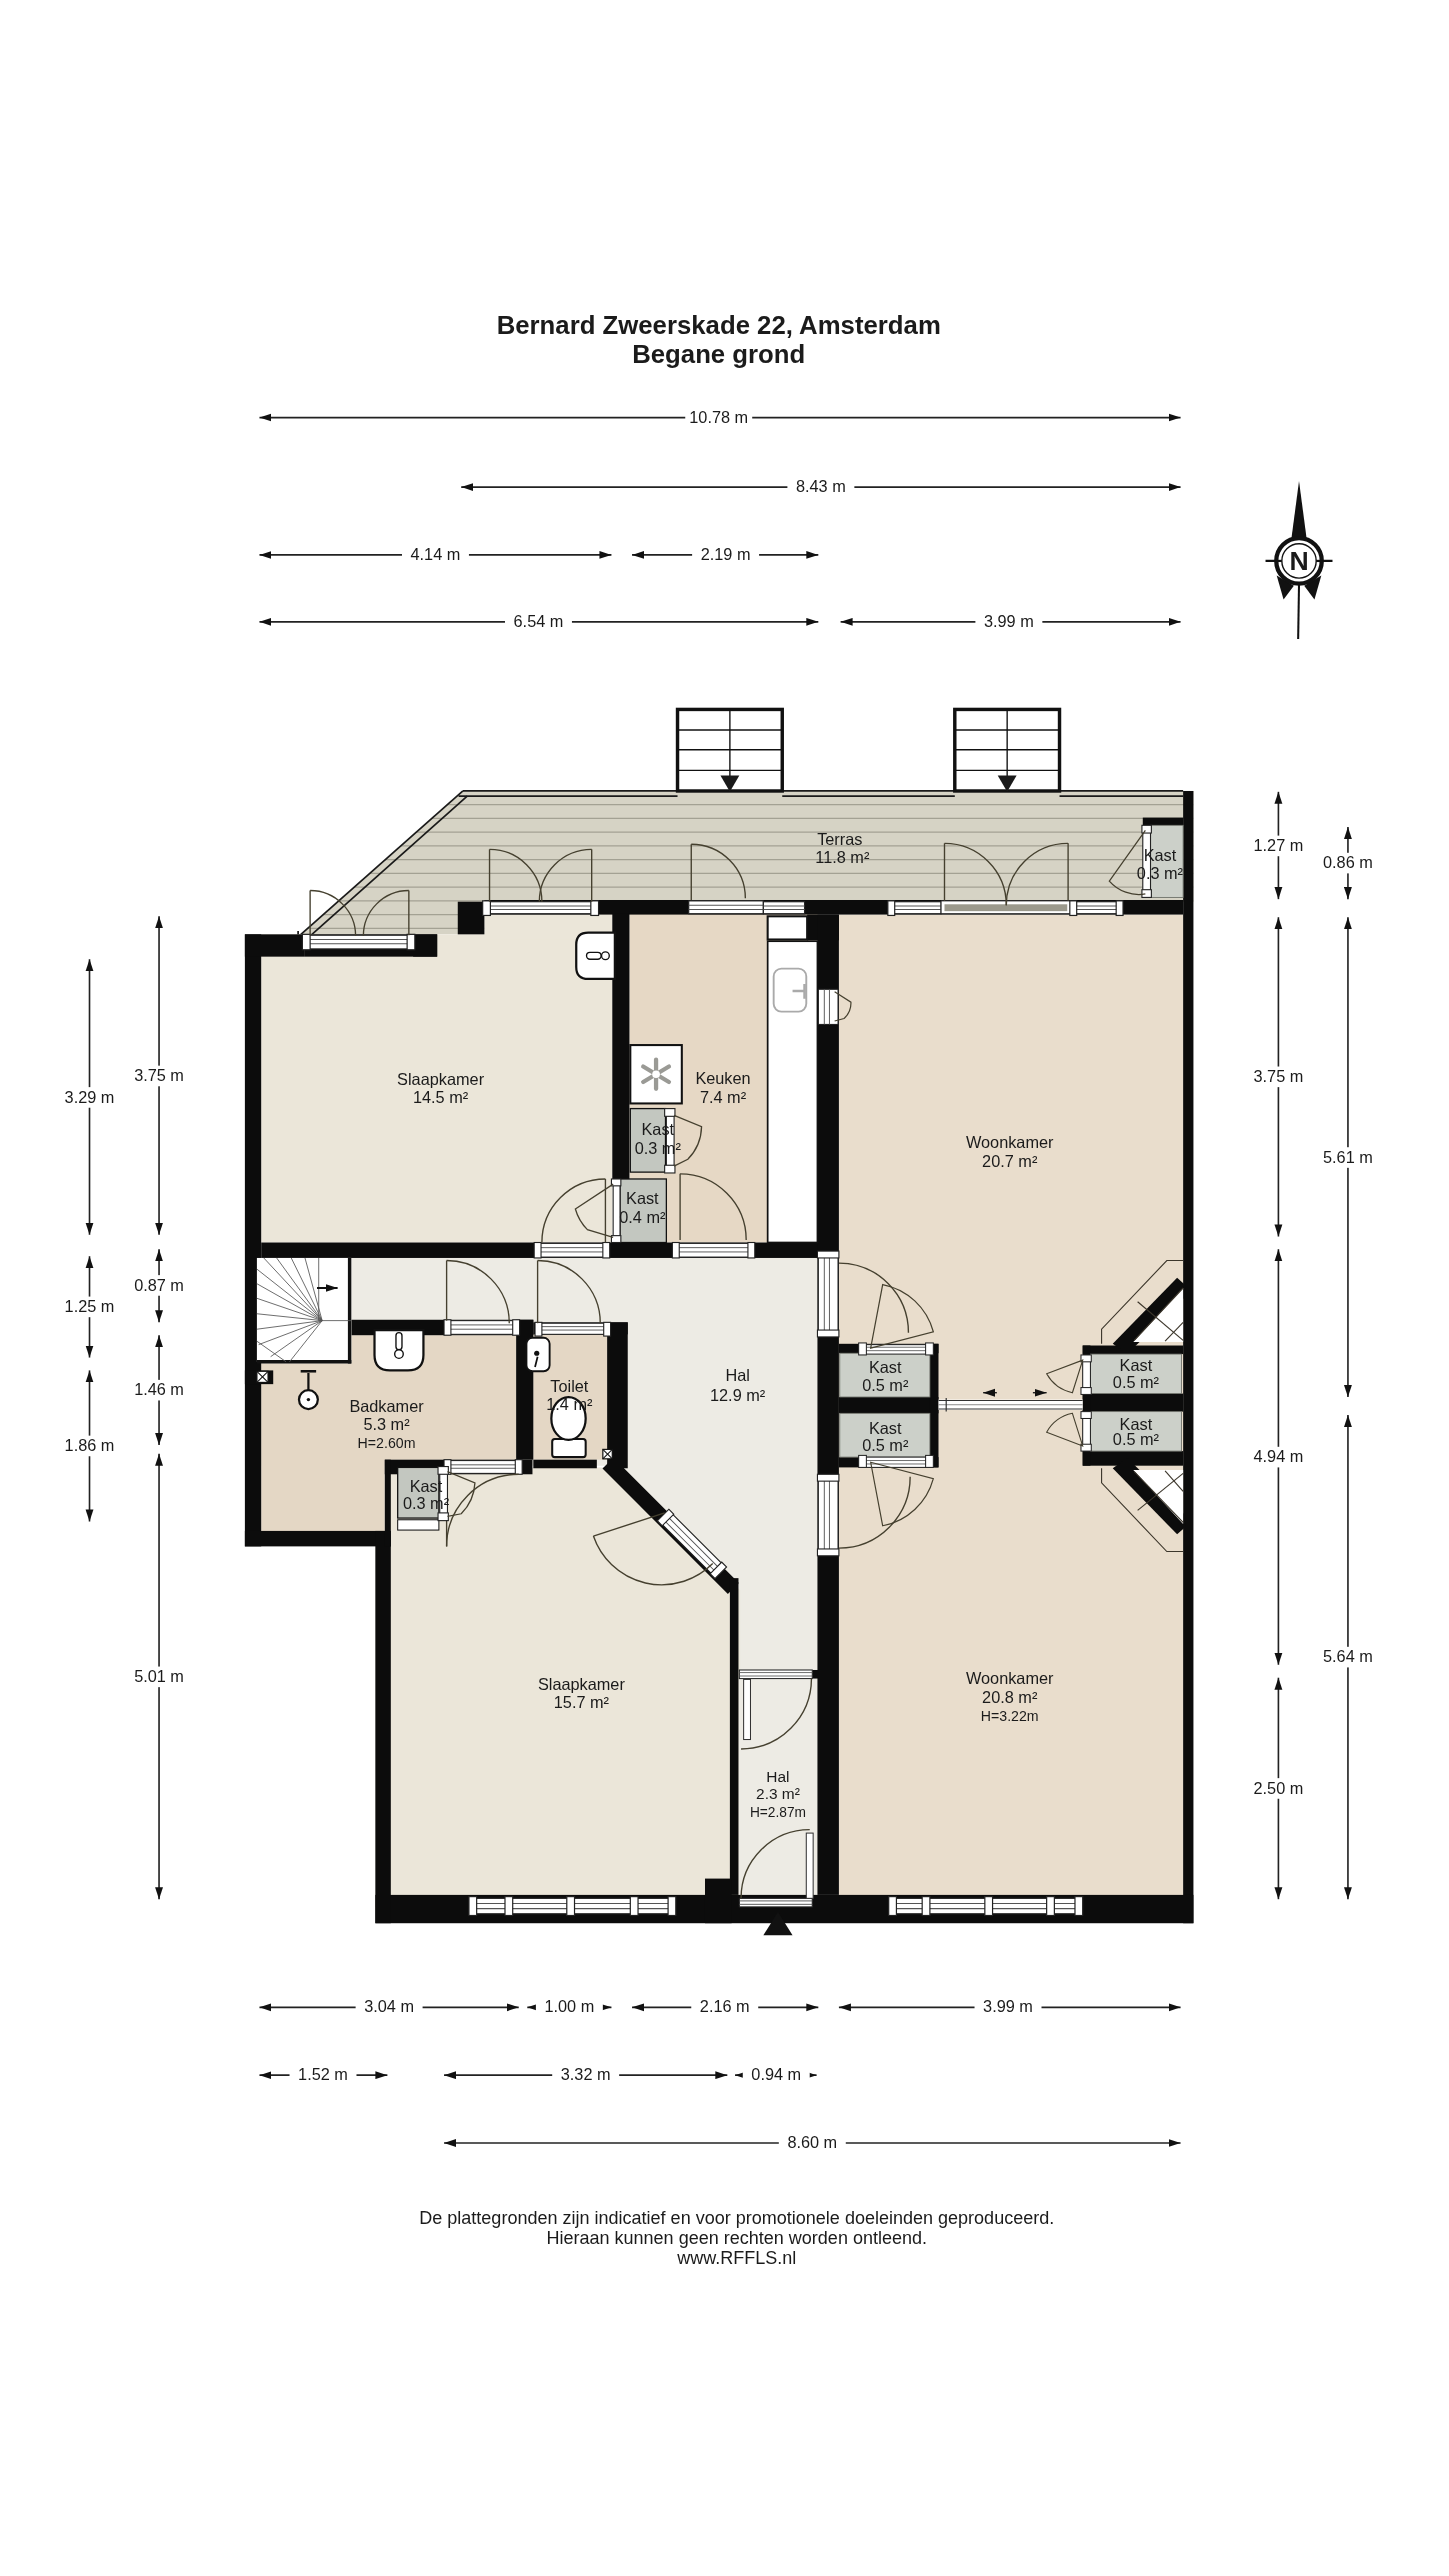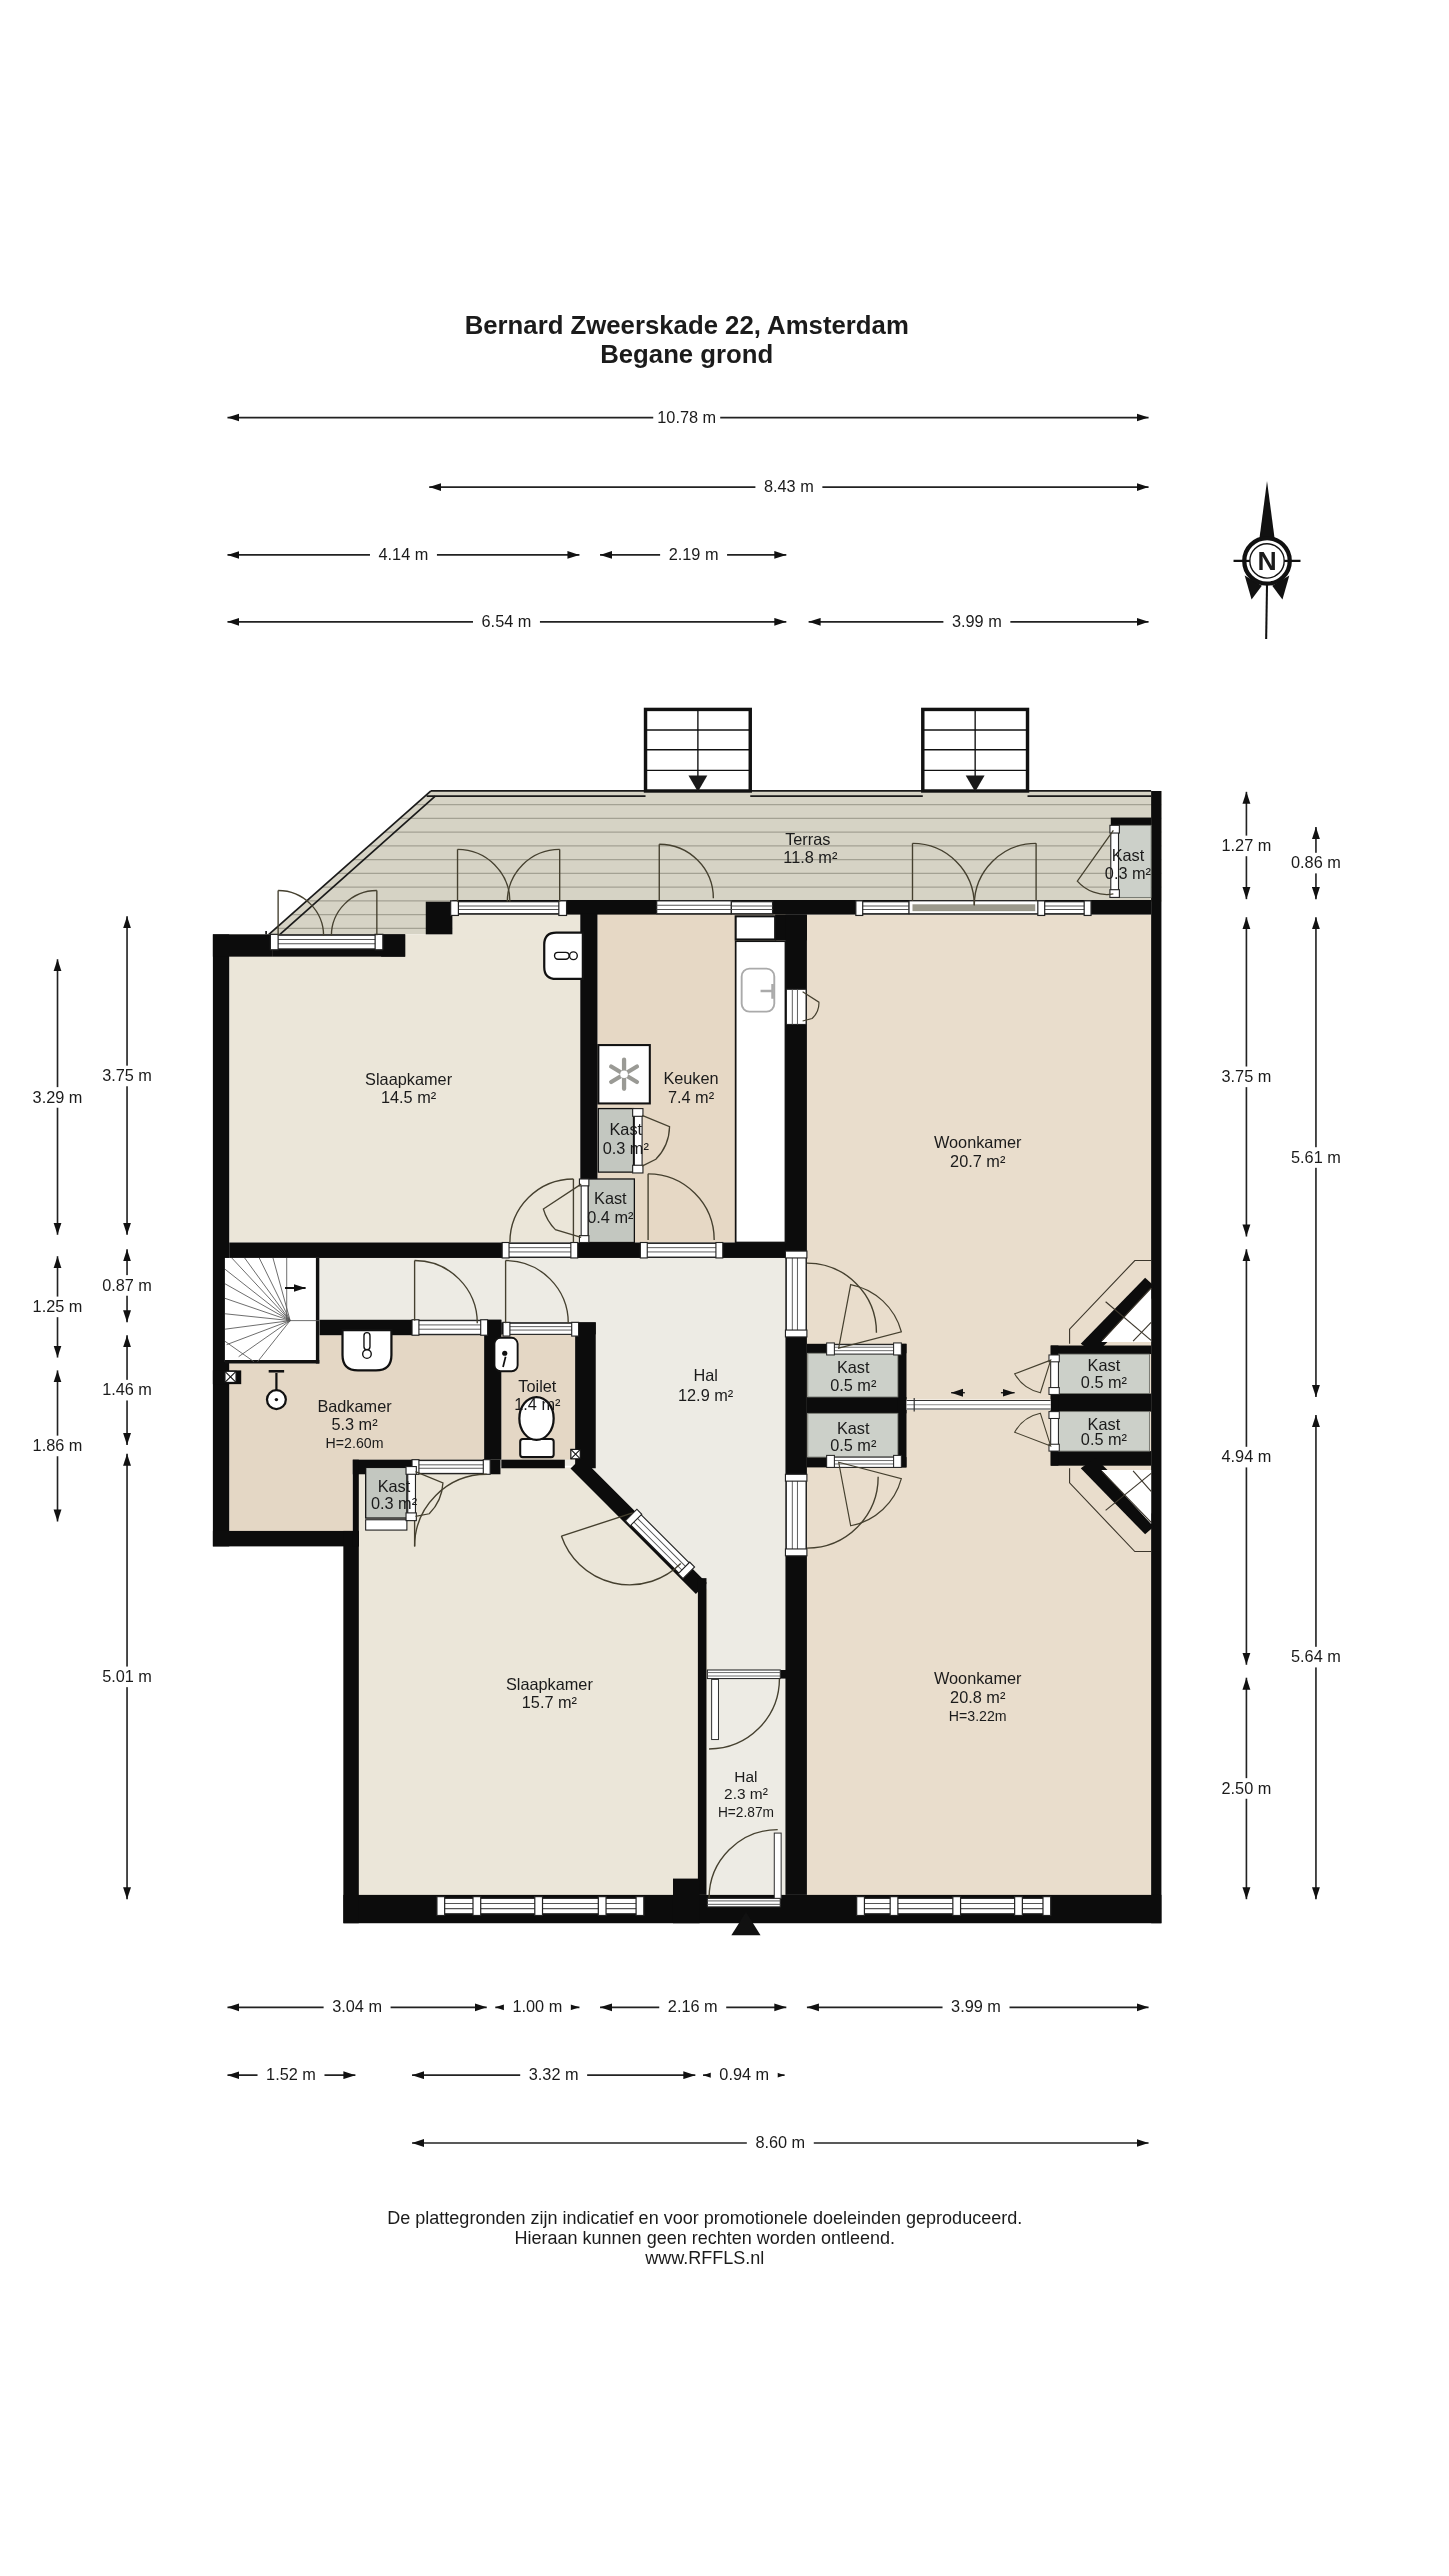--- a/index.html
+++ b/index.html
@@ -1,16 +1,16 @@
 <!DOCTYPE html>
 <html style="font-size:13.7px"><head>
 <meta charset="utf-8">
 <style>
   html,body{margin:0;padding:0;background:#fff;}
-  .page{width:1342px;height:2576px;position:relative;background:#fff;overflow:hidden;}
+  .page{width:1342px;height:2576px;position:relative;background:#fff;overflow:hidden;margin-left:32px;}
   svg{position:absolute;top:0;left:0;}
   text{font-family:"Liberation Sans", sans-serif;fill:#1b1b1b;}
 </style>
 </head>
 <body>
 <div class="page">
 <svg width="1449" height="2576" viewBox="0 0 1688 3000">
 <defs>
   <marker id="ah" viewBox="0 -5 15 10" refX="14" refY="0" markerWidth="15" markerHeight="10" orient="auto-start-reverse" markerUnits="userSpaceOnUse">
     <path d="M0,-4.6 L14,0 L0,4.6 Z" fill="#111"></path>

